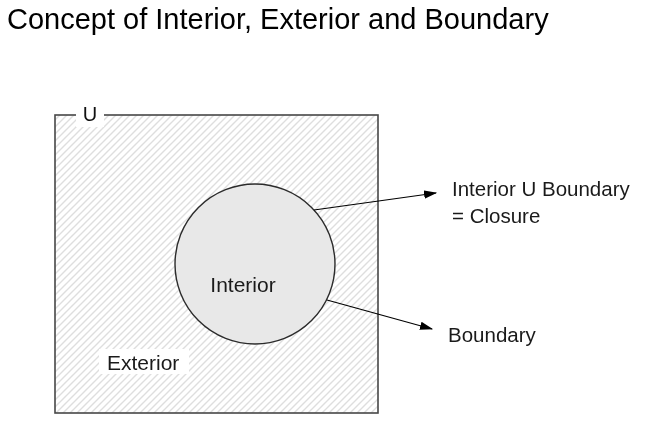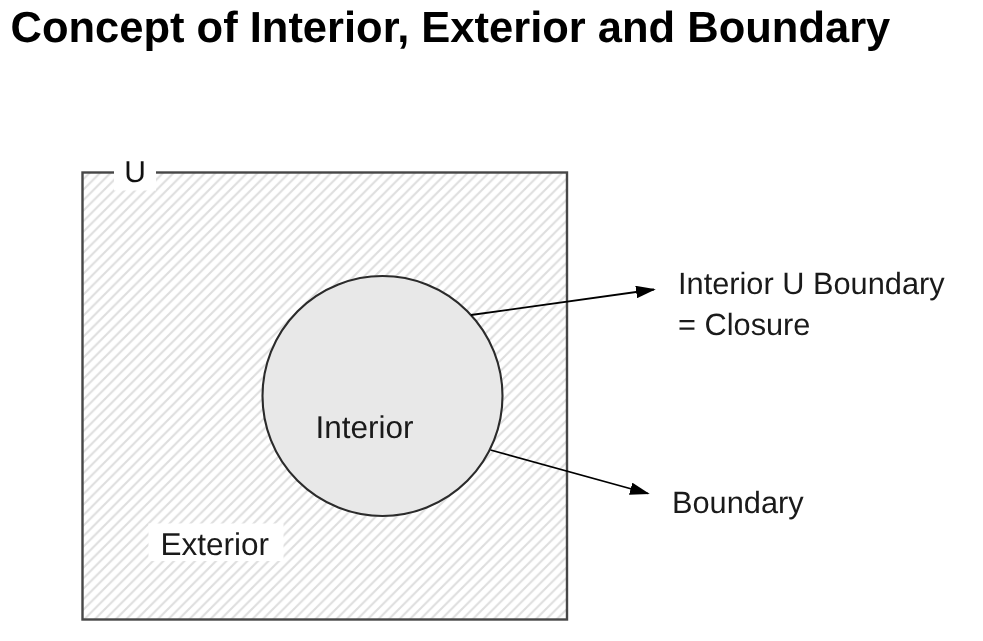--- a/index.html
+++ b/index.html
@@ -13,21 +13,21 @@
     height: 427px;
     background: #ffffff;
     overflow: hidden;
     font-family: "Liberation Sans", sans-serif;
   }
   .page-title {
     position: absolute;
     left: 7px;
     top: 3px;
     font-size: 29px;
-    font-weight: bold;
+    font-weight: normal;
     color: #000000;
     letter-spacing: 0px;
     white-space: nowrap;
   }
   .diagram-svg {
     position: absolute;
     left: 0;
     top: 0;
   }
   .universe-square {

